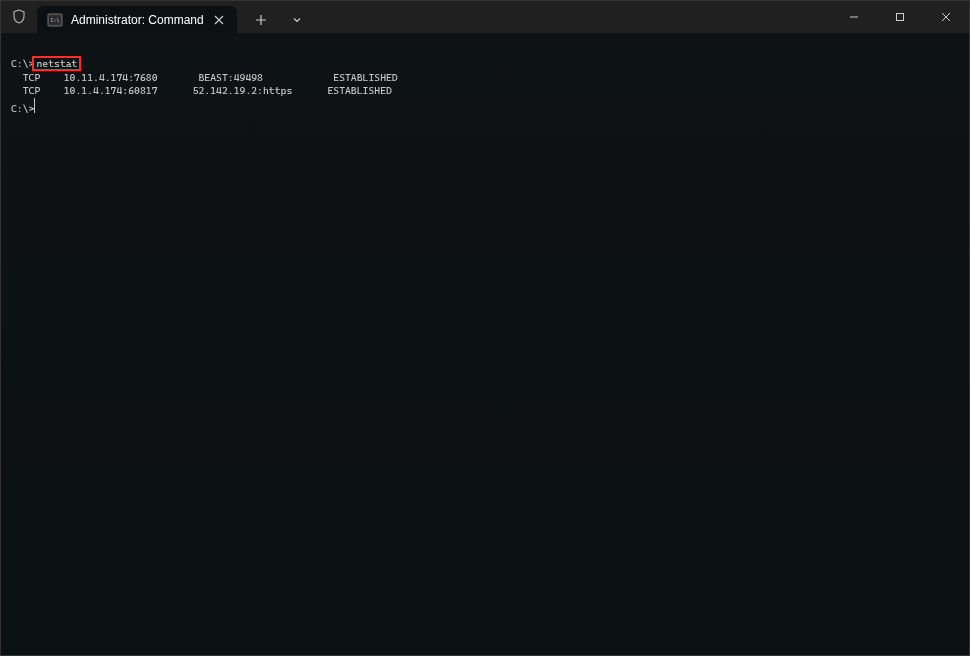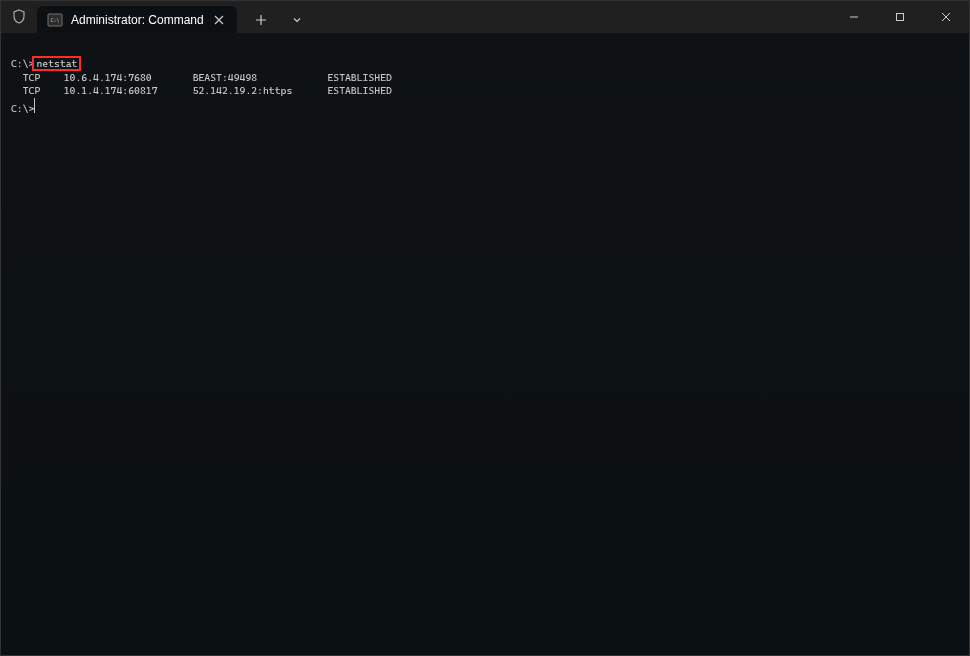--- a/index.html
+++ b/index.html
@@ -202,18 +202,18 @@
       </svg>
     </div>
   </div>
 </div>
 
 <div class="terminal">
   <div class="line"><span>C:\&gt;</span><span class="highlight-box">netstat</span></div>
   <div class="line"></div>
   <div class="line"></div>
   <div id="rows-container">
-      <div class="table-row">  TCP    10.6.4.174:7680       BEAST:49498            ESTABLISHED</div>
+      <div class="table-row">  TCP    10.11.4.174:7680       BEAST:49498            ESTABLISHED</div>
       <div class="table-row">  TCP    10.1.4.174:60817      52.142.19.2:https      ESTABLISHED</div>
     </div>
   <div class="line"></div>
   <div class="line"><span>C:\&gt;</span><span class="cursor-blink"></span></div>
 </div>
 
 </body></html>

